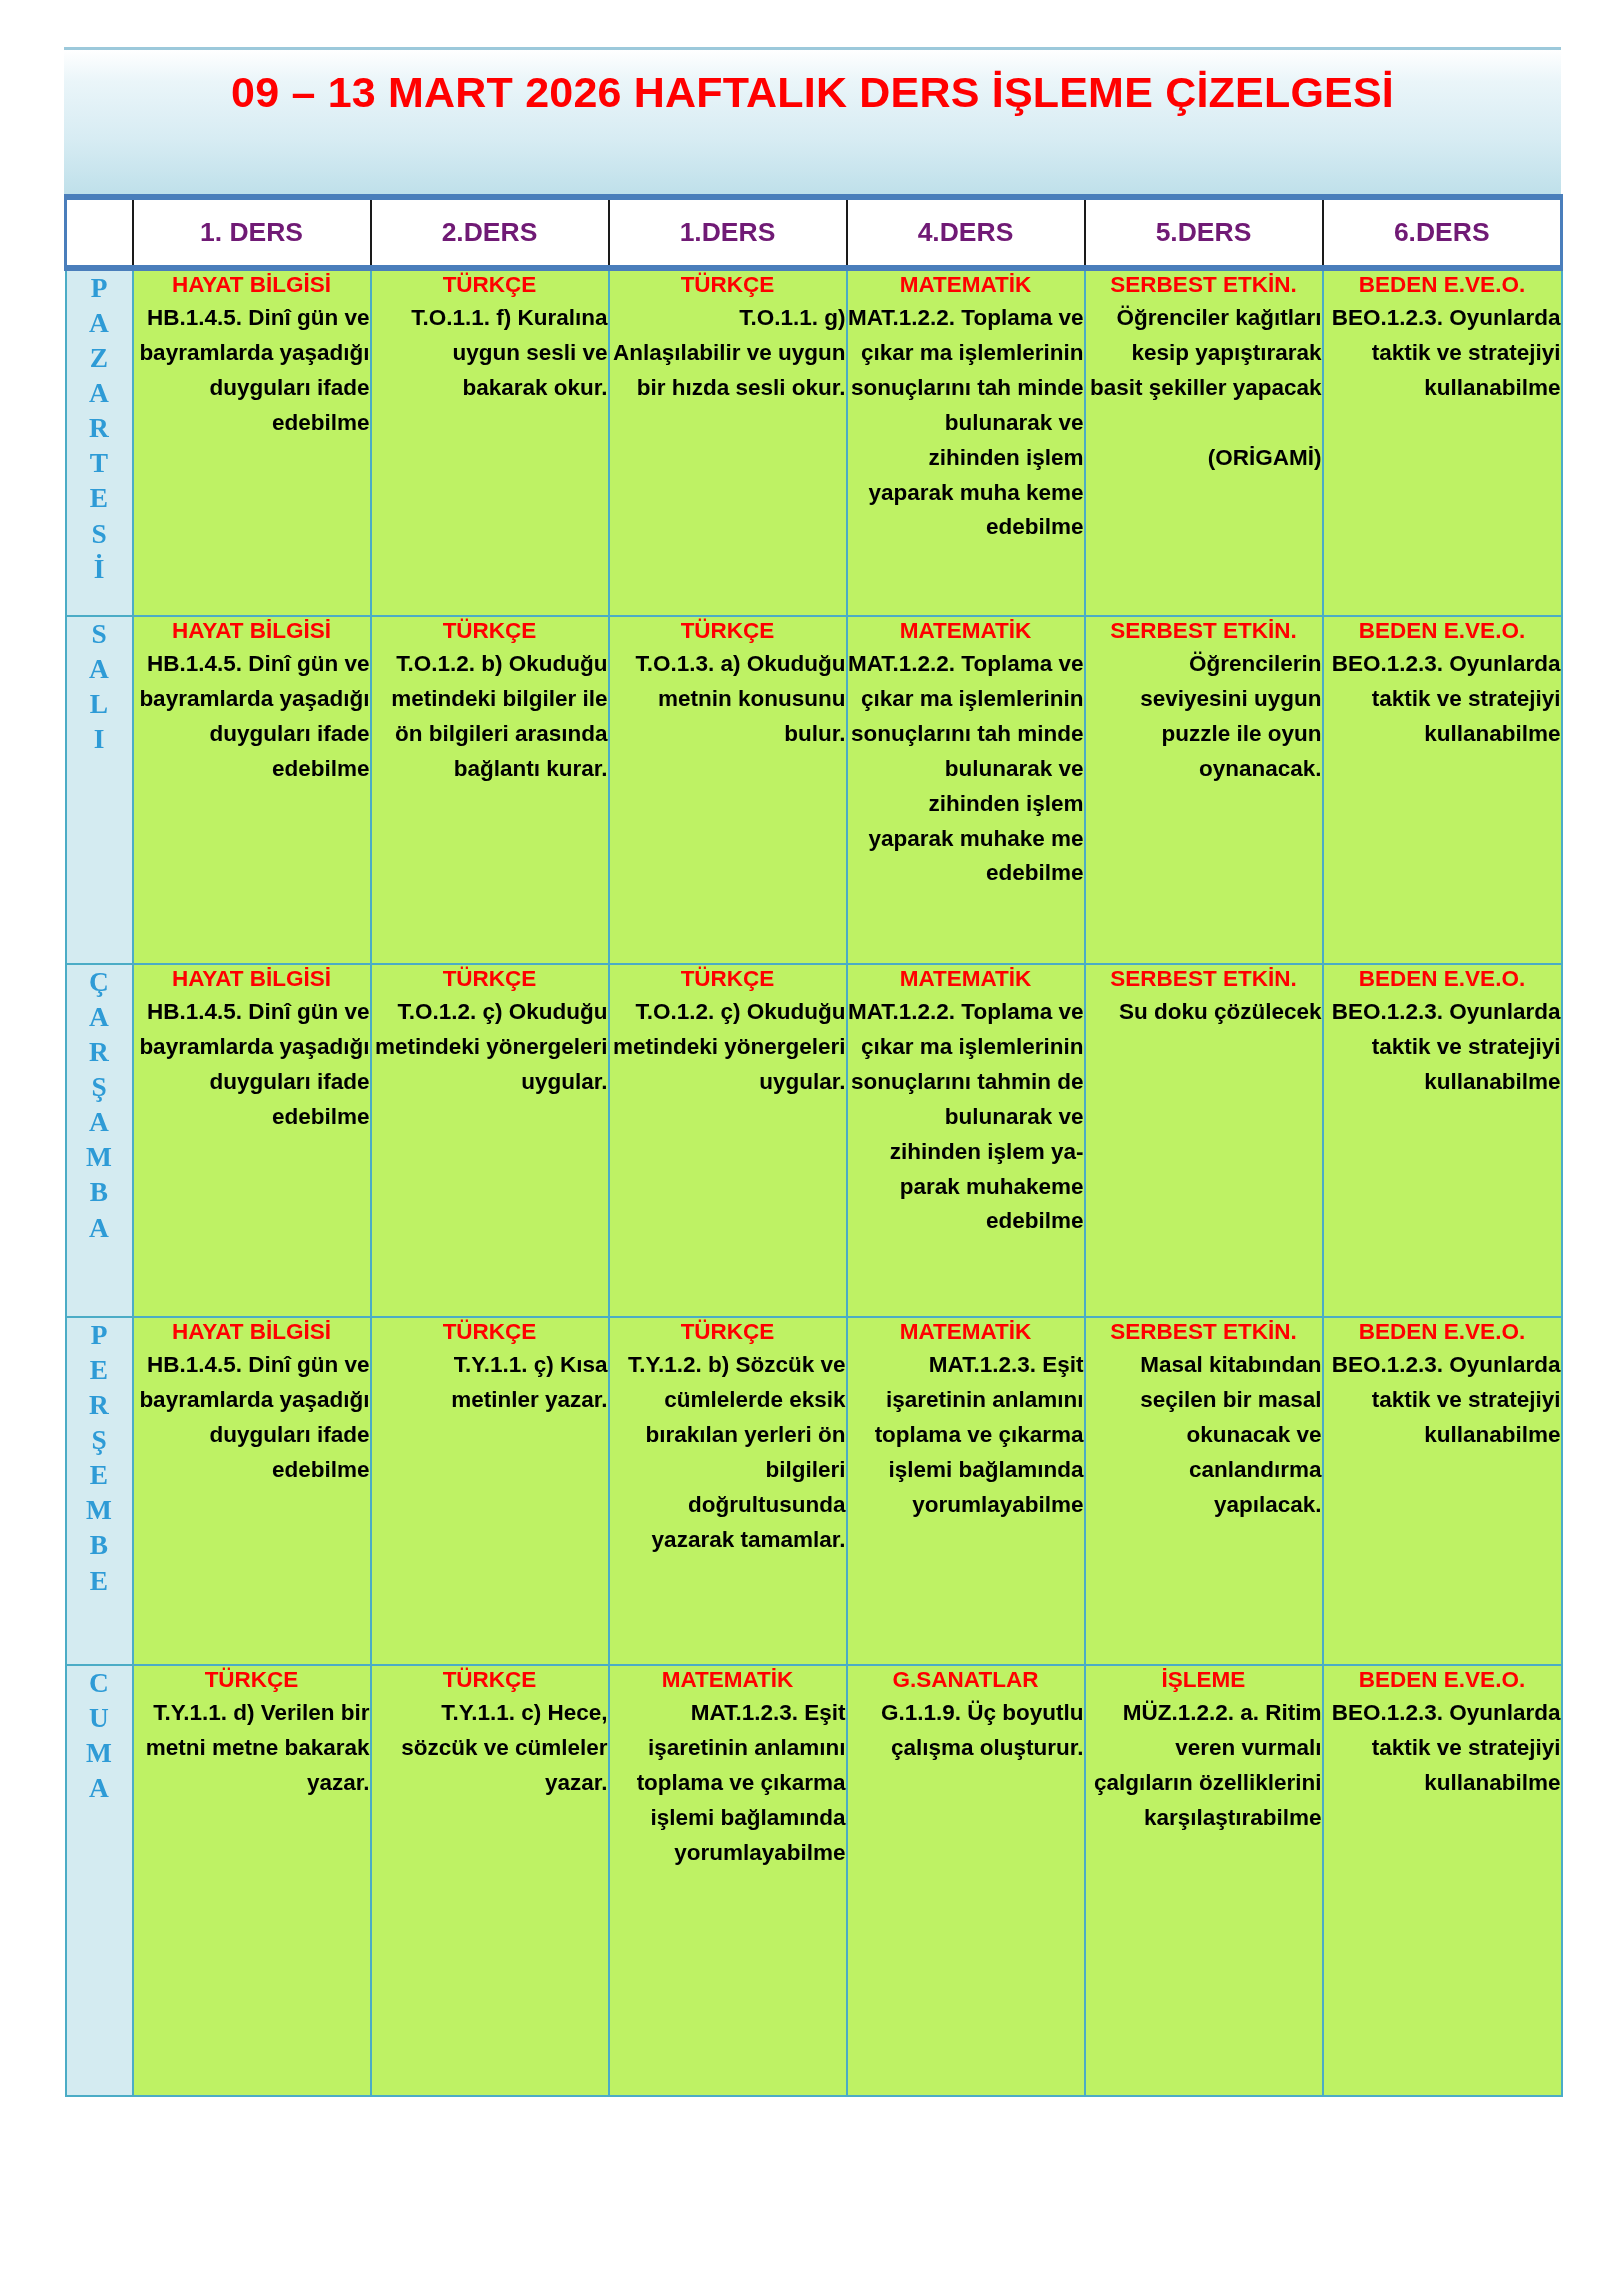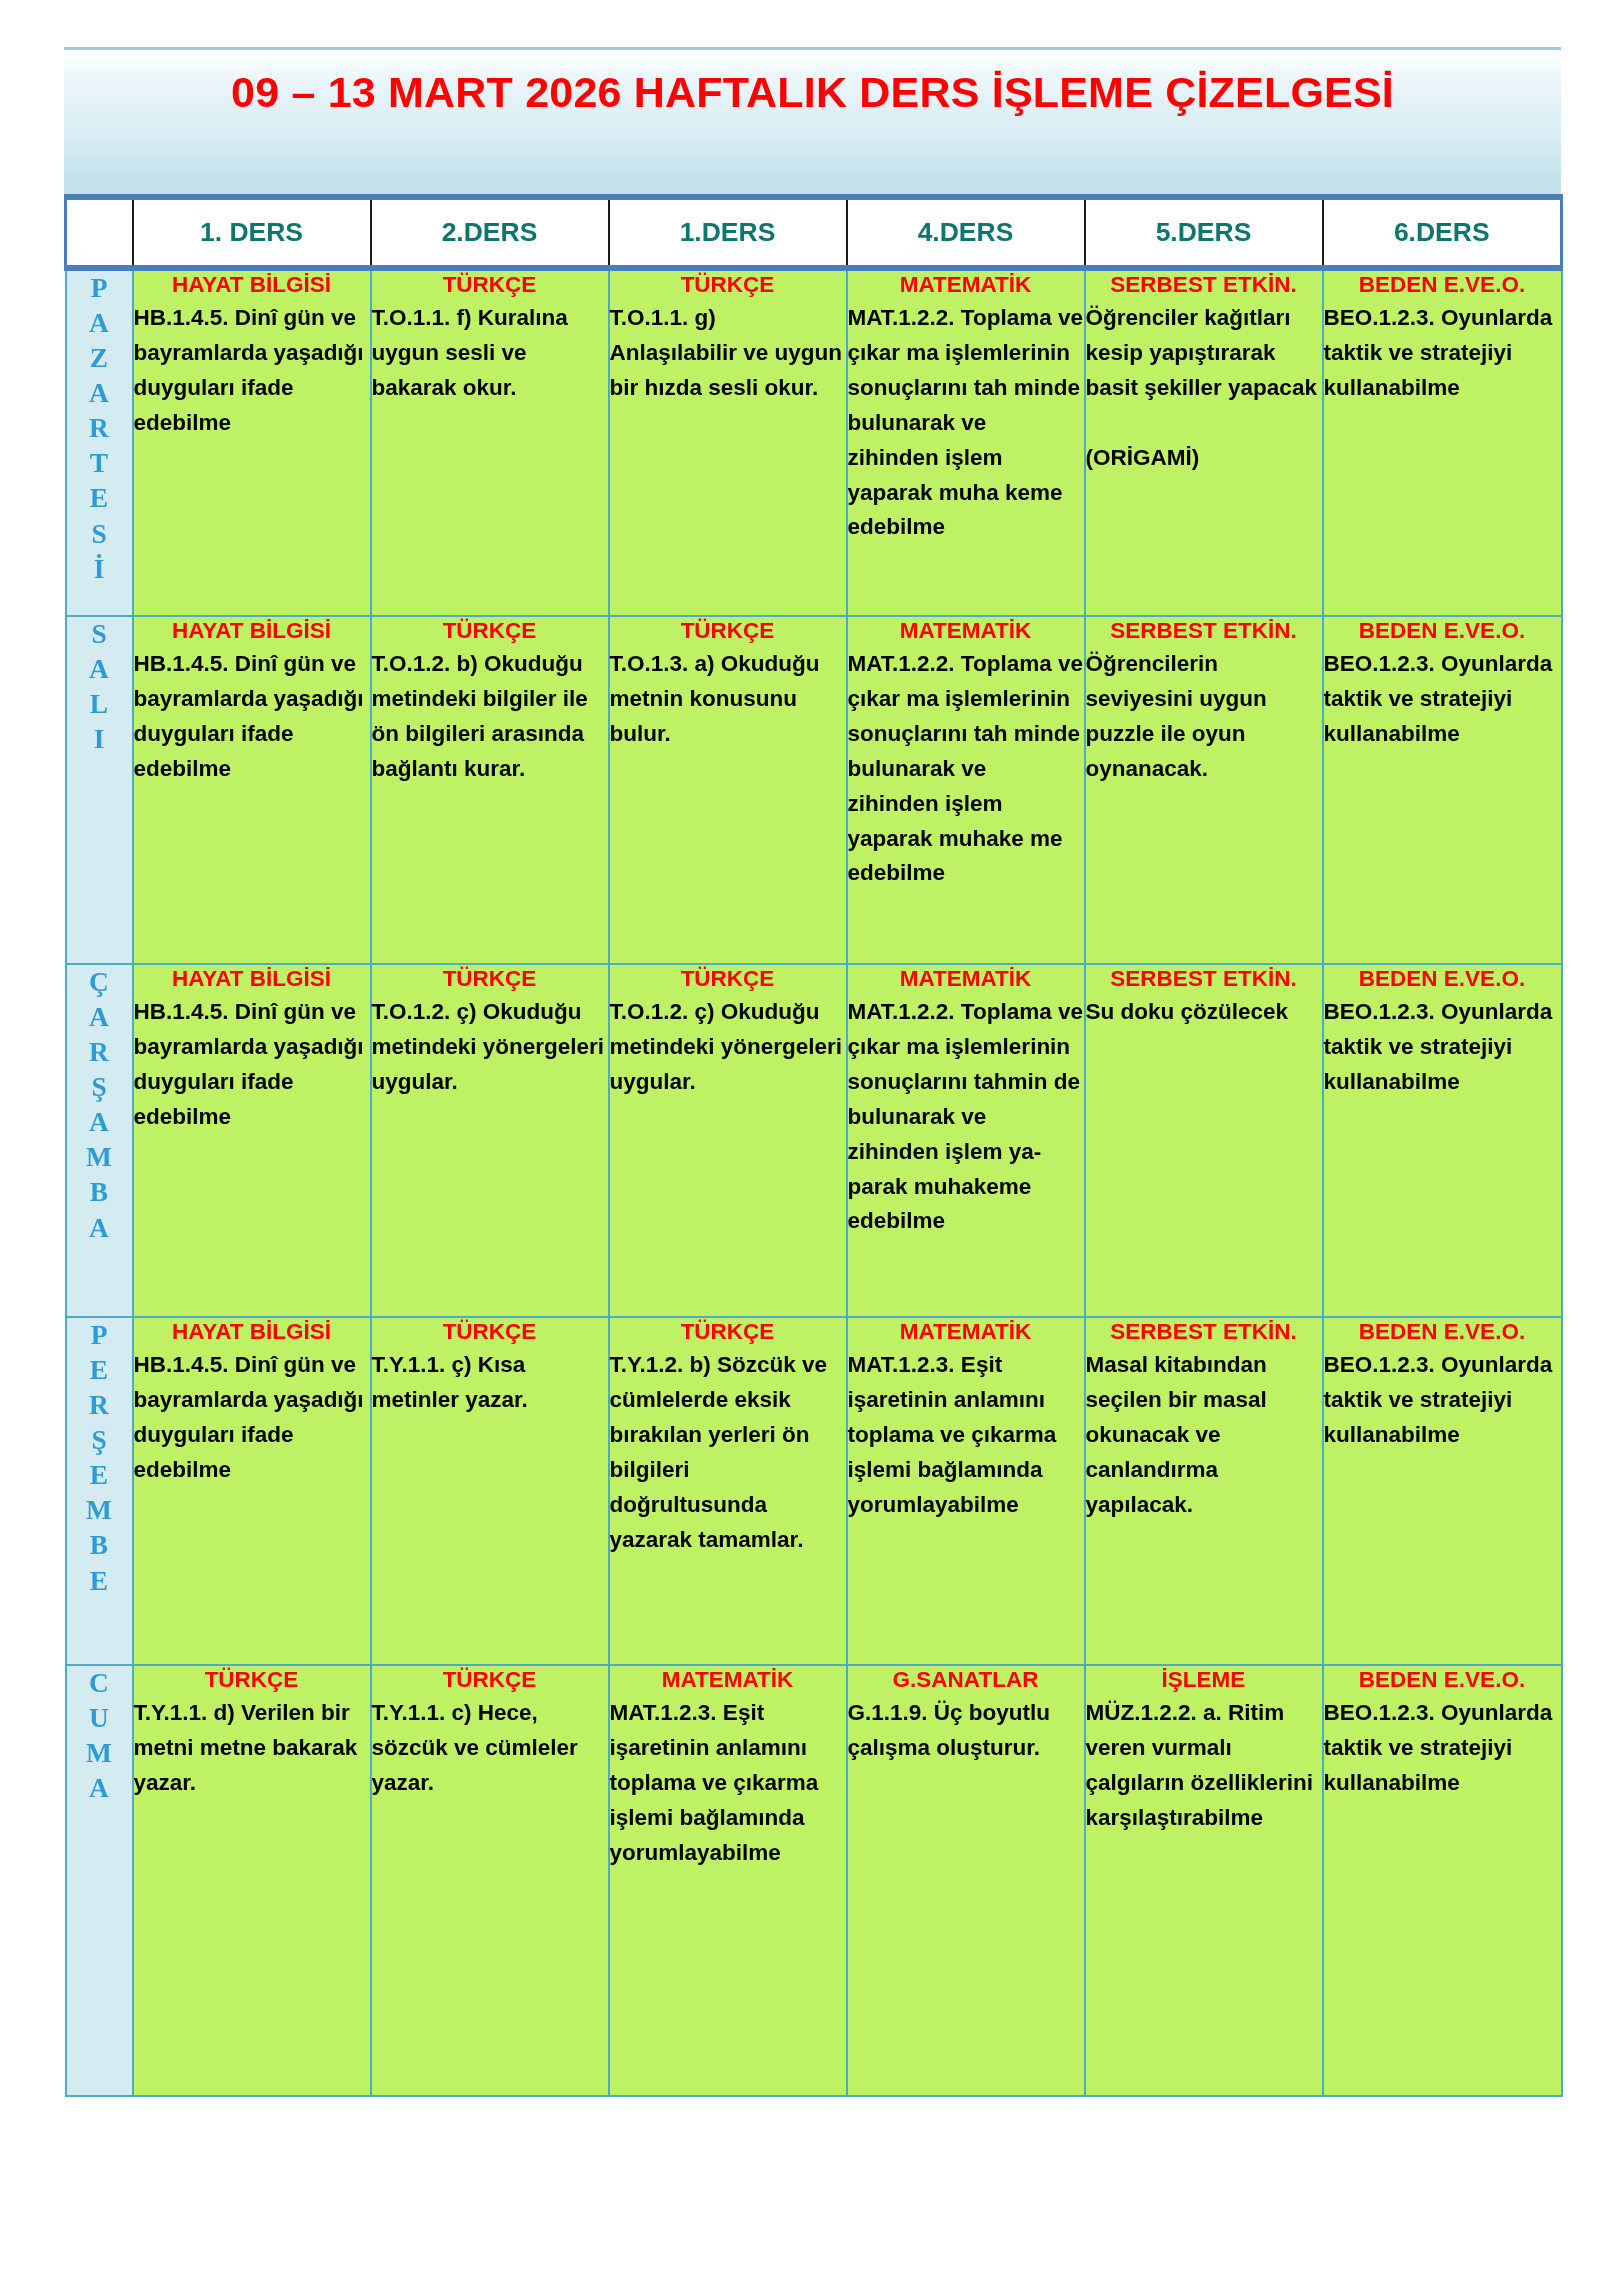--- a/index.html
+++ b/index.html
@@ -57,21 +57,21 @@
   
   .hdr-row th {
     background: #ffffff;
     border-top: 6.9px solid #4A7EBB;
     border-bottom: 6.9px solid #4A7EBB;
     border-left: 2px solid #1a1a1a;
     border-right: 2px solid #1a1a1a;
     height: 71px;
     text-align: center;
     vertical-align: middle;
-    color: #0f766e;
+    color: #701a75;
     font-size: 26.5px;
     font-weight: bold;
   }
   .hdr-row th.hdr-day {
     border-left: 3.9px solid #4A7EBB;
     border-right: 2px solid #1a1a1a;
   }
   .hdr-row th.hdr-last {
     border-right: 3.9px solid #4A7EBB;
   }
@@ -110,20 +110,21 @@
     margin-bottom: 2px;
   }
   .detail {
     display: block;
     color: #000000;
     font-size: 22.5px;
     font-weight: bold;
     line-height: 1.55;
     white-space: pre-line;
     word-wrap: break-word;
+    text-align: right;
   }
 </style>
 </head>
 <body>
 
 <div class="banner">
   <div class="banner-title">09 – 13 MART 2026 HAFTALIK DERS İŞLEME ÇİZELGESİ</div>
 </div>
 
 <table class="sched">

